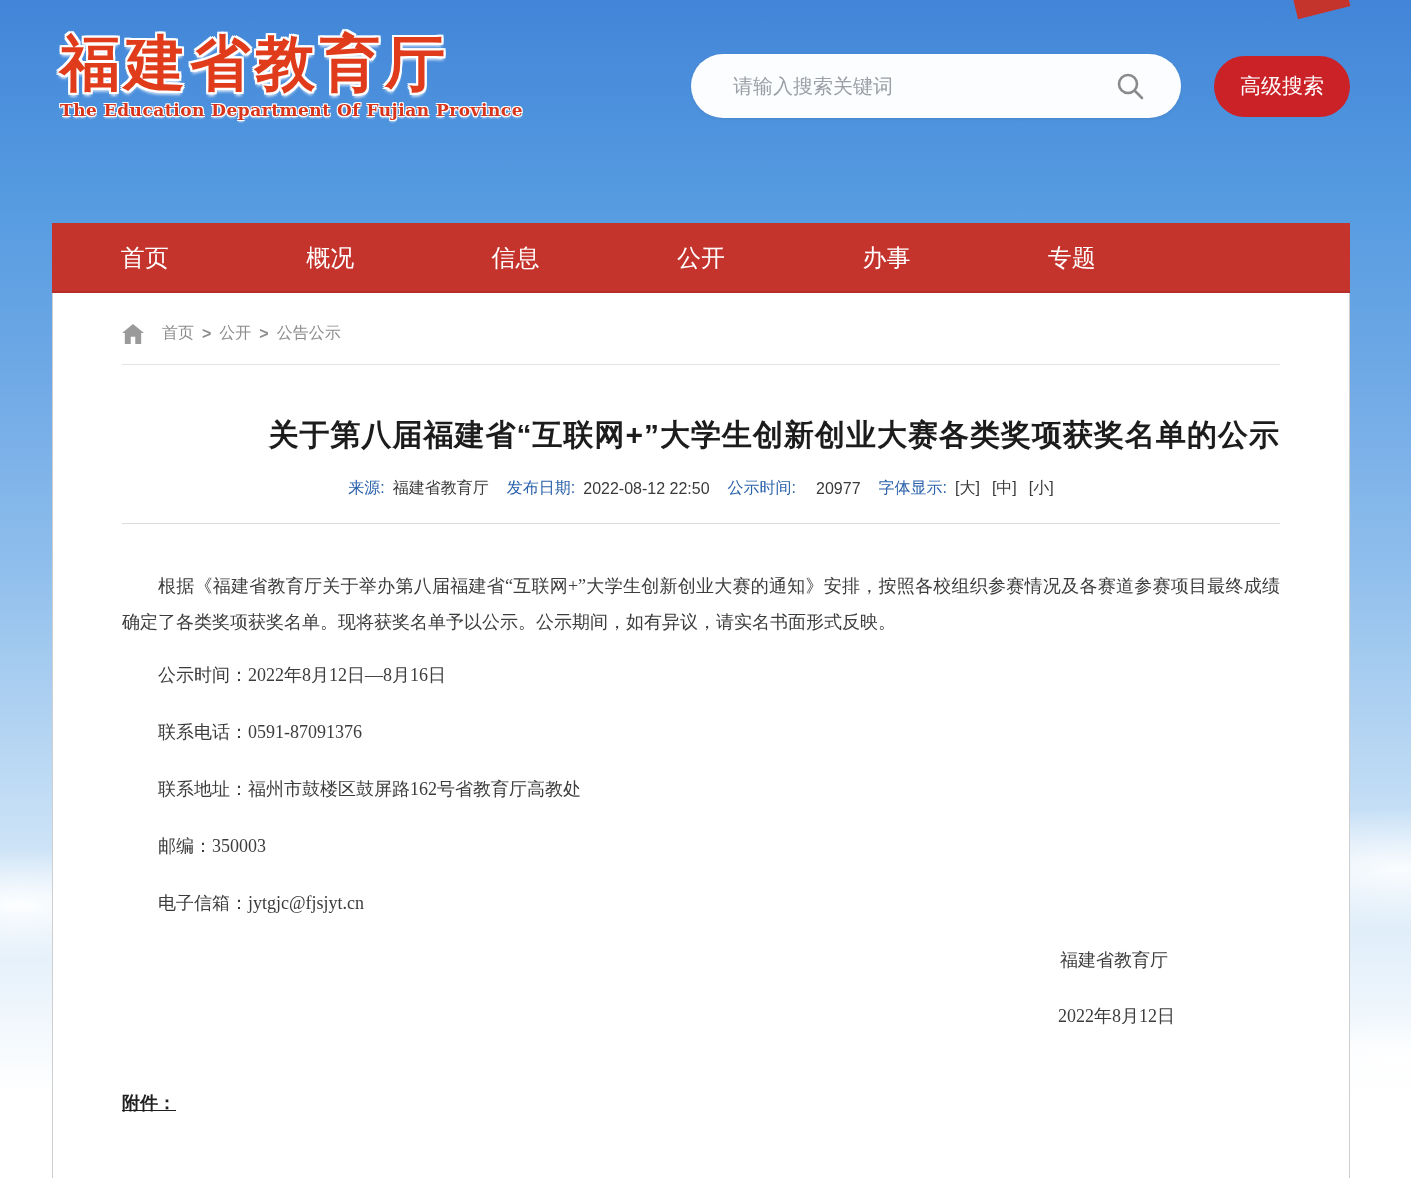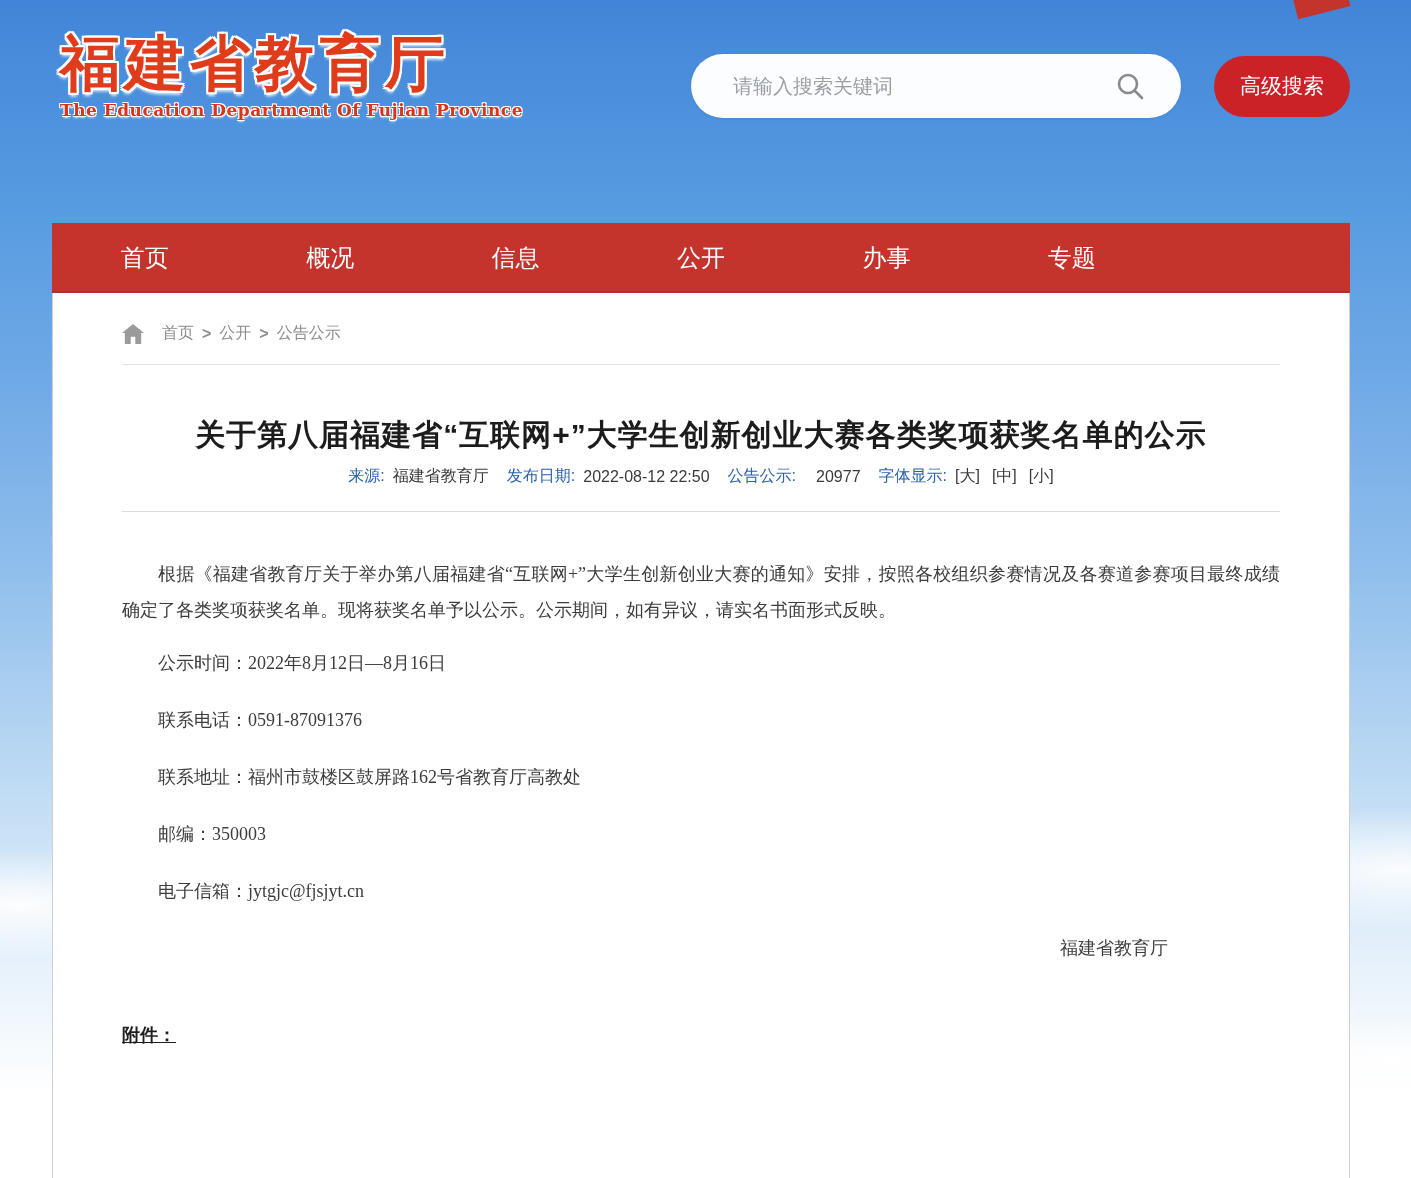--- a/index.html
+++ b/index.html
@@ -76,25 +76,25 @@
   .inner{padding:0 69px;}
   .breadcrumb{
     display:flex;align-items:center;padding:30px 0 20px;border-bottom:1px solid #e3e3e3;
     color:var(--breadcrumb_gray,#8c8c8c);font-size:16px;
   }
   .home-icon{width:22px;height:20px;margin-right:18px;cursor:pointer;display:inline-block;}
   .breadcrumb a{color:var(--breadcrumb_gray,#8c8c8c);text-decoration:none;cursor:pointer;}
   .breadcrumb .sep{margin:0 8px;font-weight:bold;}
 
   .title{
-    margin:50px 0 0;text-align:center;font-size:30px;font-weight:bold;color:#1c1c1c;
+    margin:50px 0 0;text-align:right;font-size:30px;font-weight:bold;color:#1c1c1c;
     font-family:"Liberation Sans",sans-serif;letter-spacing:1px;
   }
   .meta{
-    margin-top:10px;display:flex;justify-content:center;align-items:center;
+    margin-top:22px;display:flex;justify-content:center;align-items:center;
     font-size:16px;color:#3a3a3a;gap:18px;
   }
   .meta .grp{display:flex;align-items:center;gap:8px;}
   .meta .m-label{color:var(--label_blue,#2b62ab);}
   .meta .views-val{margin-left:12px;}
   .meta .opt{cursor:pointer;}
   .meta .opt + .opt{margin-left:4px;}
   .divider{border-bottom:1px solid #dcdcdc;margin-top:24px;}
 
   article{font-family:"Liberation Serif","DejaVu Serif",serif;color:var(--body_text,#3c3c3c);}
@@ -166,40 +166,41 @@
       <div class="meta">
         <span class="grp">
           <span class="m-label">来源:</span>
           <span class="m-value">福建省教育厅</span>
         </span>
         <span class="grp">
           <span class="m-label">发布日期:</span>
           <span class="m-value">2022-08-12 22:50</span>
         </span>
         <span class="grp">
-          <span class="m-label">公告公示:</span>
+          <span class="m-label">公示时间:</span>
           <span class="m-value views-val">20977</span>
         </span>
         <span class="grp">
           <span class="m-label">字体显示:</span>
           <span class="opt">[大]</span>
           <span class="opt">[中]</span>
           <span class="opt">[小]</span>
         </span>
       </div>
 
       <div class="divider"></div>
 
       <article>
         <p class="para">根据《福建省教育厅关于举办第八届福建省“互联网+”大学生创新创业大赛的通知》安排，按照各校组织参赛情况及各赛道参赛项目最终成绩确定了各类奖项获奖名单。现将获奖名单予以公示。公示期间，如有异议，请实名书面形式反映。</p>
         <p class="detail">公示时间：2022年8月12日—8月16日</p>
         <p class="detail">联系电话：0591-87091376</p>
         <p class="detail">联系地址：福州市鼓楼区鼓屏路162号省教育厅高教处</p>
         <p class="detail">邮编：350003</p>
         <p class="detail">电子信箱：jytgjc@fjsjyt.cn</p>
         <p class="sign-org">福建省教育厅</p>
+        <p class="sign-date">2022年8月12日</p>
         <p class="attach-label">附件：</p>
       </article>
 
     </div>
   </main>
 
 </div>
 
 </body></html>

